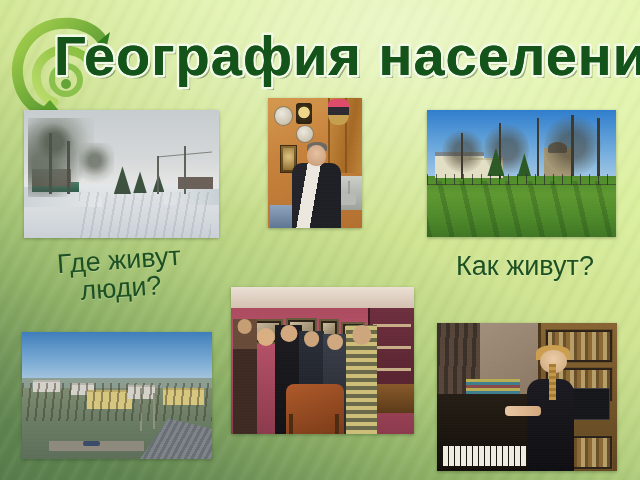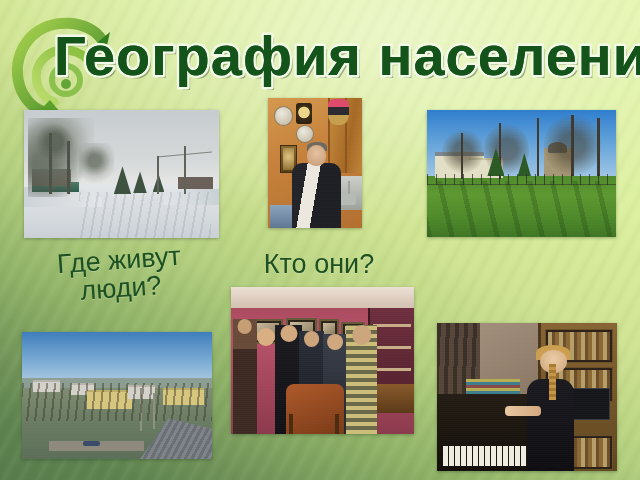--- a/index.html
+++ b/index.html
@@ -466,15 +466,15 @@
       <div class="k-arm"></div>
       <div class="k-girl-hair"></div>
       <div class="k-girl-head"></div>
       <div class="k-braid"></div>
       <div class="grain"></div>
     </div>
   </div>
 
   <div class="caption" id="caption-where">Где живут
 люди?</div>
-  <div class="caption" id="caption-who">Кто они?</div>
+  <div class="caption" id="caption-how">Как живут?</div>
 
 </div>
 
 </body></html>

